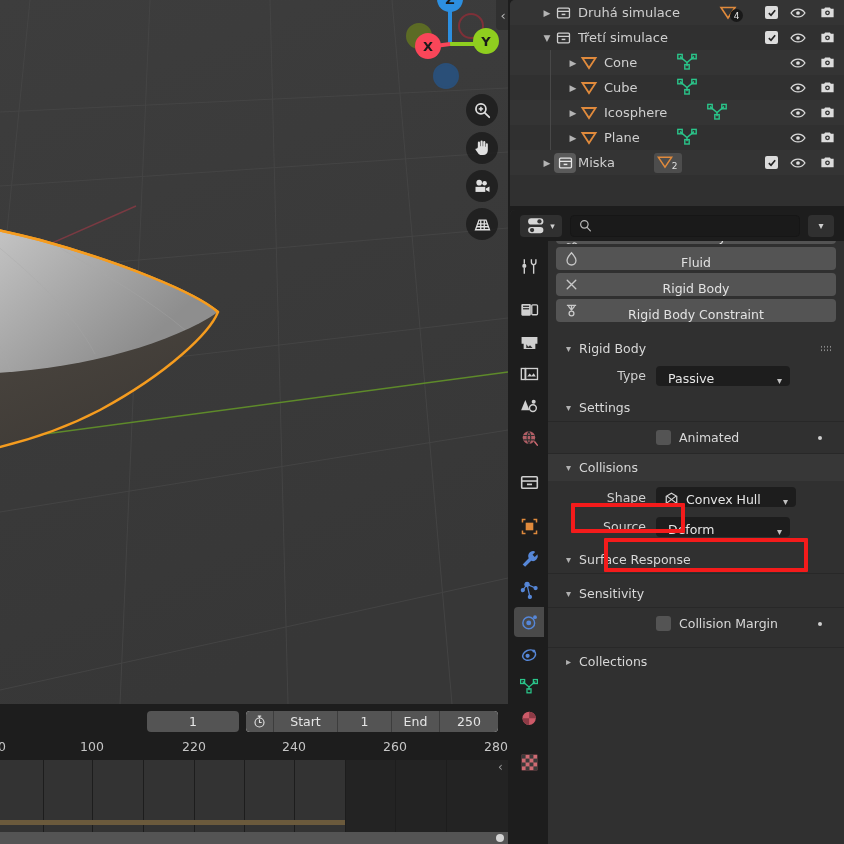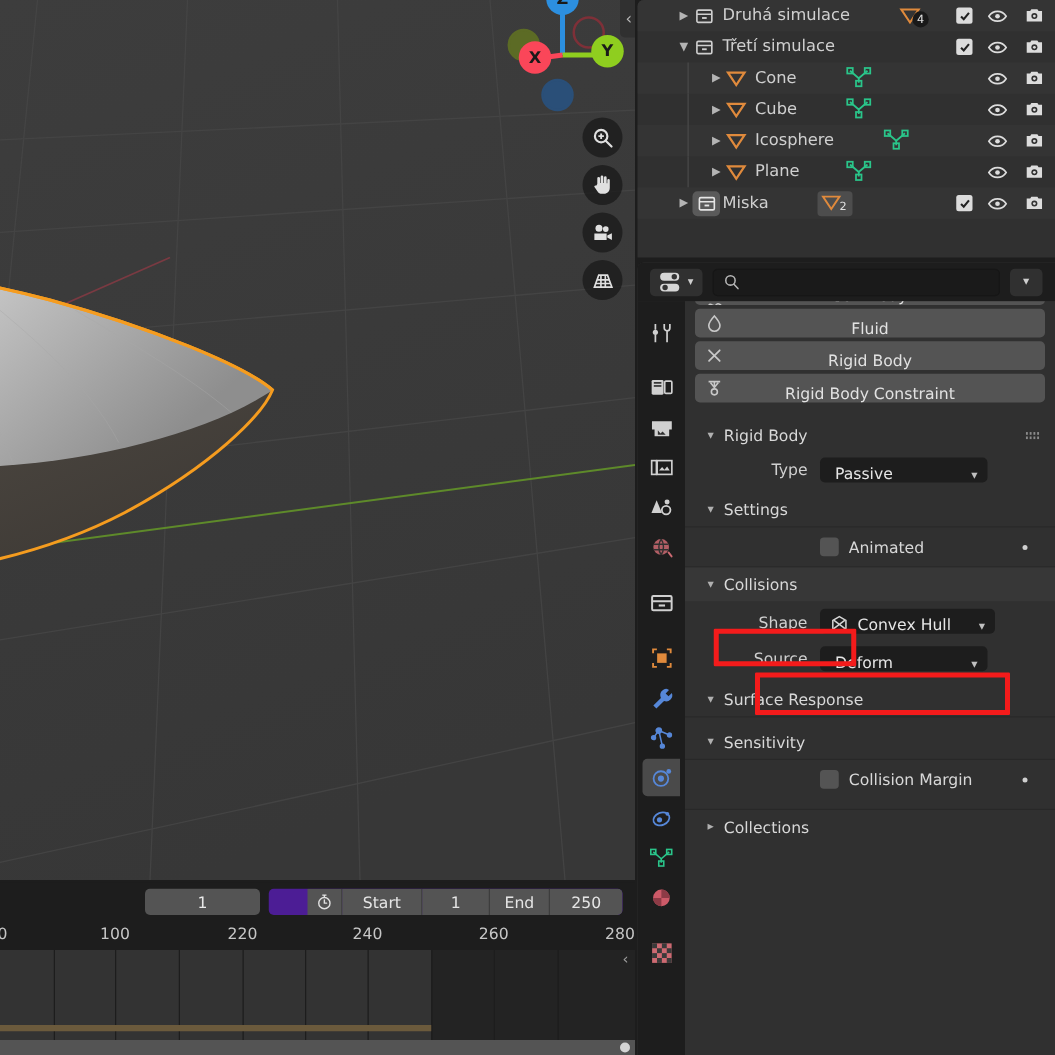--- a/index.html
+++ b/index.html
@@ -49,21 +49,21 @@
   #tl-header {
     position:absolute; left:0; top:2px; width:508px; height:30px;
     background:#1d1d1d; display:flex; align-items:center; justify-content:flex-end;
     padding-right:10px; gap:0;
   }
   .tl-field {
     height:21px; background:#545454; border-radius:4px;
     display:flex; align-items:center; justify-content:center;
     color:#e8e8e8; font-size:12.5px;
   }
-  .tl-group { display:flex; height:21px; border-radius:4px; overflow:hidden; background:#4c1d95;padding-left:31px; }
+  .tl-group { display:flex; height:21px; border-radius:4px; overflow:hidden; background:#ffffff; }
   .tl-group > div { display:flex; align-items:center; justify-content:center; background:#545454; border-right:1px solid #3d3d3d; }
   .tl-group > div:last-child { border-right:none; }
 
   #tl-ruler {
     position:absolute; left:0; top:32px; width:508px; height:24px;
     background:#1d1d1d; color:#c6c6c6; font-size:12.5px;
   }
   .tick { position:absolute; top:3px; transform:translateX(-50%); }
   #tl-body { position:absolute; left:0; top:56px; width:508px; height:72px; background:#2a2a2a; }
   #tl-range-shade { position:absolute; top:0; height:72px; background:#333333; }

